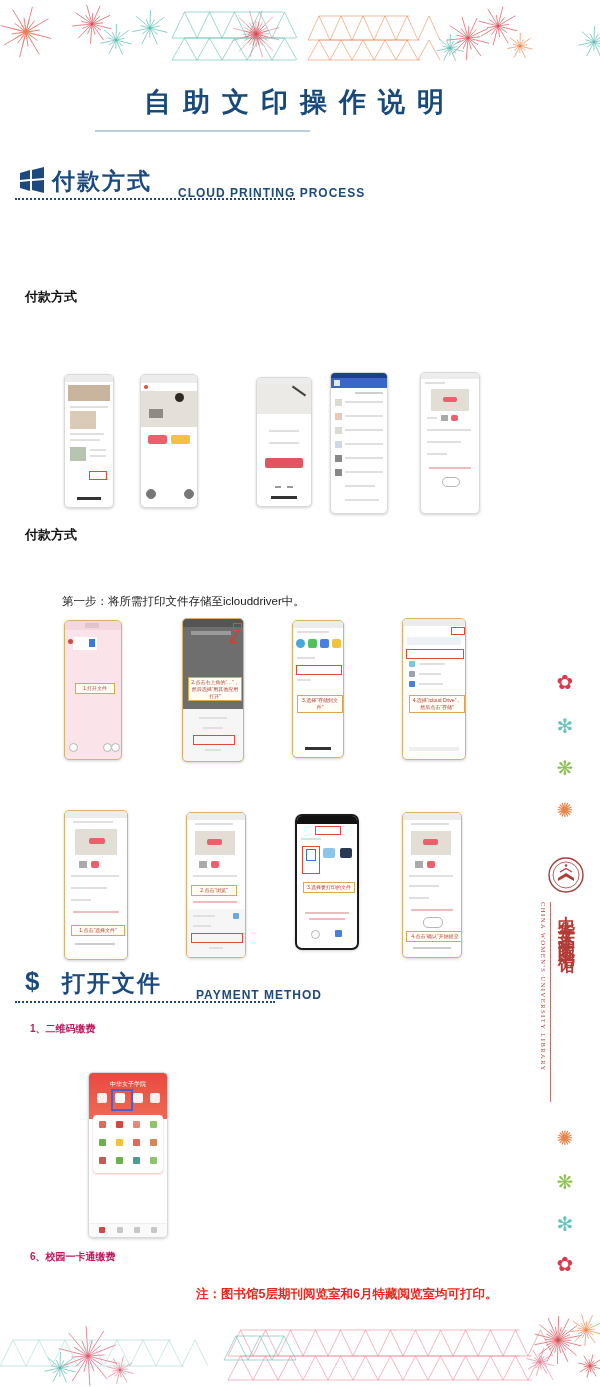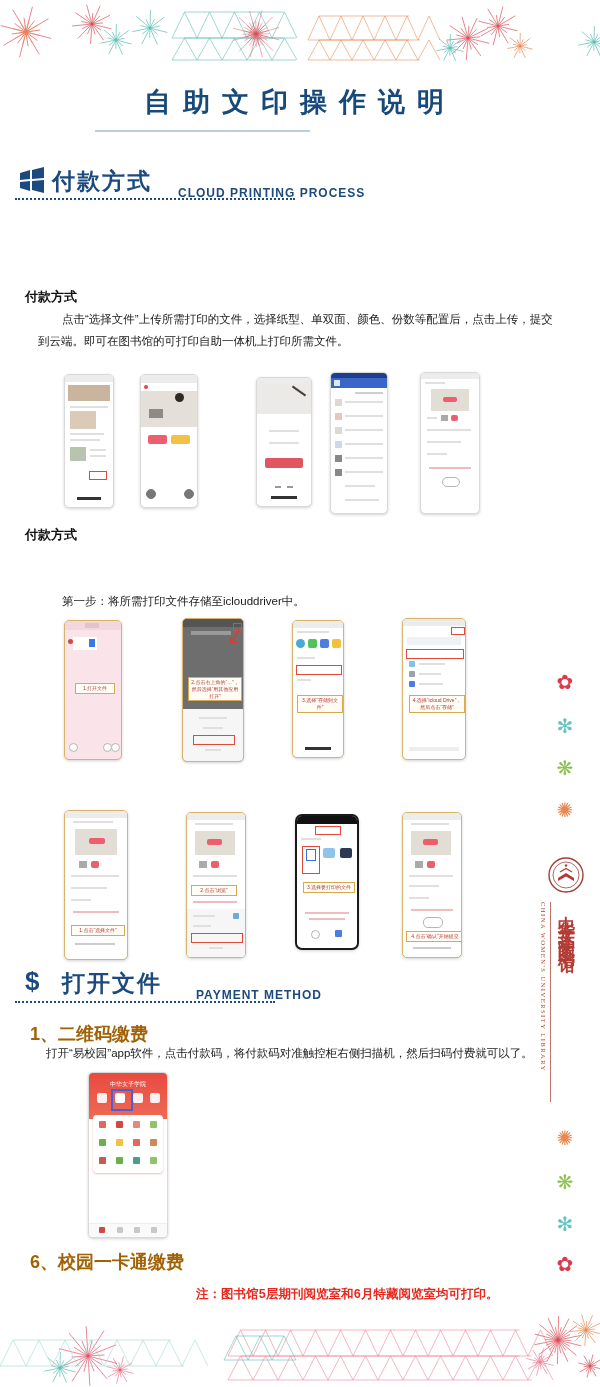--- a/index.html
+++ b/index.html
@@ -8,21 +8,21 @@
   .abs{position:absolute;}
   .page-title{width:100%;text-align:center;font-size:27px;font-weight:bold;
               color:#17497a;letter-spacing:12px;font-family:"DejaVu Sans",sans-serif;}
   .title-underline{height:2px;background:#b9cfdd;}
   .sec-icon{font-size:26px;font-weight:bold;color:#1c4a7e;}
   .sec-title{font-size:23px;font-weight:bold;color:#1c4a7e;letter-spacing:2px;}
   .sec-sub{font-size:12px;font-weight:bold;color:#1c4a7e;letter-spacing:1px;}
   .dotline{border-bottom:2px dotted #1c4a7e;}
   .body-text{font-size:11.5px;line-height:1.95;color:#1a1a1a;}
   .sub-head{font-size:13px;font-weight:bold;color:#111;}
-  .num-head{font-size:18px;font-weight:bold;color:#a16207;}
+  .num-head{font-size:10px;font-weight:bold;color:#be185d;}
   .step-label{font-size:11.5px;color:#1a1a1a;}
   .note-red{font-size:12.5px;font-weight:bold;color:#e8281e;}
   .phone{position:absolute;background:#fff;border:1px solid #d9d9d9;border-radius:5px;
          box-shadow:0 1px 3px rgba(0,0,0,.18);overflow:hidden;}
   .phone.gold{border-color:#d9b36a;}
   .phone.dark{border:2px solid #1a1a1a;border-radius:7px;}
   .bar{position:absolute;background:#ececec;}
   .ln{position:absolute;height:2px;background:#e0e0e0;}
   .pic{position:absolute;background:#ddd8d0;}
   .dot{position:absolute;border-radius:50%;background:#333;}
@@ -80,21 +80,20 @@
       <polygon points="2,16 12,15 12,25 2,22"></polygon>
       <polygon points="14,15 26,14 26,27 14,24"></polygon>
     </g>
   </svg>
   <div class="abs sec-title" style="left:52px;top:166px;">付款方式</div>
   <div class="abs sec-sub" style="left:178px;top:186px;">CLOUD PRINTING PROCESS</div>
   <div class="abs dotline" style="left:15px;top:198px;width:280px;"></div>
 
 
   <div class="abs sub-head" style="left:25px;top:288px;">付款方式</div>
-  <div class="abs body-text" style="left:38px;top:308px;width:525px;text-indent:24px;">点击“选择文件”上传所需打印的文件，选择纸型、单双面、颜色、份数等配置后，点击上传，提交到云端。即可在图书馆的可打印自助一体机上打印所需文件。</div>
 
   <div class="phone" style="left:64px;top:374px;width:48px;height:132px;">
     <div class="bar" style="left:0;top:0;width:48px;height:7px;"></div>
     <div class="pic" style="left:3px;top:10px;width:42px;height:16px;background:#c9b59d;"></div>
     <div class="ln" style="left:5px;top:31px;width:38px;"></div>
     <div class="pic" style="left:5px;top:36px;width:26px;height:18px;background:#d9cbb8;"></div>
     <div class="ln" style="left:5px;top:58px;width:34px;"></div>
     <div class="ln" style="left:5px;top:64px;width:30px;"></div>
     <div class="pic" style="left:5px;top:72px;width:16px;height:14px;background:#b9c4b0;"></div>
     <div class="ln" style="left:25px;top:74px;width:16px;"></div>
@@ -286,21 +285,20 @@
     <div class="note-box" style="left:3px;top:118px;width:52px;">4.点击“确认”开始提交</div>
     <div class="ln" style="left:10px;top:134px;width:38px;background:#ccc;"></div>
   </div>
 
   <div class="abs sec-icon" style="left:25px;top:966px;">$</div>
   <div class="abs sec-title" style="left:62px;top:968px;">打开文件</div>
   <div class="abs sec-sub" style="left:196px;top:988px;">PAYMENT METHOD</div>
   <div class="abs dotline" style="left:15px;top:1001px;width:260px;"></div>
 
   <div class="abs num-head" style="left:30px;top:1022px;">1、二维码缴费</div>
-  <div class="abs body-text" style="left:46px;top:1042px;width:515px;">打开“易校园”app软件，点击付款码，将付款码对准触控柜右侧扫描机，然后扫码付费就可以了。</div>
 
   <div class="phone" style="left:88px;top:1072px;width:78px;height:164px;">
     <div class="app-hdr" style="left:0;top:0;width:78px;height:46px;"></div>
     <div class="abs" style="left:0;top:7px;width:78px;text-align:center;font-size:6px;color:#fff;">中华女子学院</div>
     <div class="dot" style="left:8px;top:20px;width:10px;height:10px;background:#fff;opacity:.9;border-radius:2px;"></div>
     <div class="dot" style="left:26px;top:20px;width:10px;height:10px;background:#fff;border-radius:2px;"></div>
     <div class="abs" style="left:22px;top:16px;width:18px;height:18px;border:2px solid #4a5fd0;"></div>
     <div class="dot" style="left:44px;top:20px;width:10px;height:10px;background:#fff;opacity:.9;border-radius:2px;"></div>
     <div class="dot" style="left:61px;top:20px;width:10px;height:10px;background:#fff;opacity:.9;border-radius:2px;"></div>
     <div class="app-card" style="left:4px;top:42px;width:70px;height:58px;">
@@ -320,21 +318,21 @@
     <div class="tabbar" style="left:0;top:150px;width:78px;height:14px;">
       <div class="dot" style="left:10px;top:3px;width:6px;height:6px;background:#d04a45;border-radius:1px;"></div>
       <div class="dot" style="left:28px;top:3px;width:6px;height:6px;background:#c8c8c8;border-radius:1px;"></div>
       <div class="dot" style="left:45px;top:3px;width:6px;height:6px;background:#c8c8c8;border-radius:1px;"></div>
       <div class="dot" style="left:62px;top:3px;width:6px;height:6px;background:#c8c8c8;border-radius:1px;"></div>
     </div>
   </div>
 
   <div class="abs num-head" style="left:30px;top:1250px;">6、校园一卡通缴费</div>
 
-  <div class="abs note-red" style="left:196px;top:1286px;font-family:Liberation Mono, monospace;">注：图书馆5层期刊阅览室和6月特藏阅览室均可打印。</div>
+  <div class="abs note-red" style="left:196px;top:1286px;">注：图书馆5层期刊阅览室和6月特藏阅览室均可打印。</div>
 
   <div class="flower" style="left:550px;top:672px;color:#d93a4d;">✿</div>
   <div class="flower" style="left:550px;top:716px;color:#66c4c0;">✻</div>
   <div class="flower" style="left:550px;top:758px;color:#8cc152;">❋</div>
   <div class="flower" style="left:550px;top:800px;color:#e8874f;">✺</div>
 
   <svg class="abs" style="left:547px;top:856px;" width="38" height="38">
     <circle cx="19" cy="19" r="17" fill="none" stroke="#a0403c" stroke-width="1.4"></circle>
     <circle cx="19" cy="19" r="13" fill="none" stroke="#a0403c" stroke-width="0.8"></circle>
     <path d="M11,22 L19,17 L27,22 L27,25 L19,20.5 L11,25 Z" fill="#b23c35"></path>

